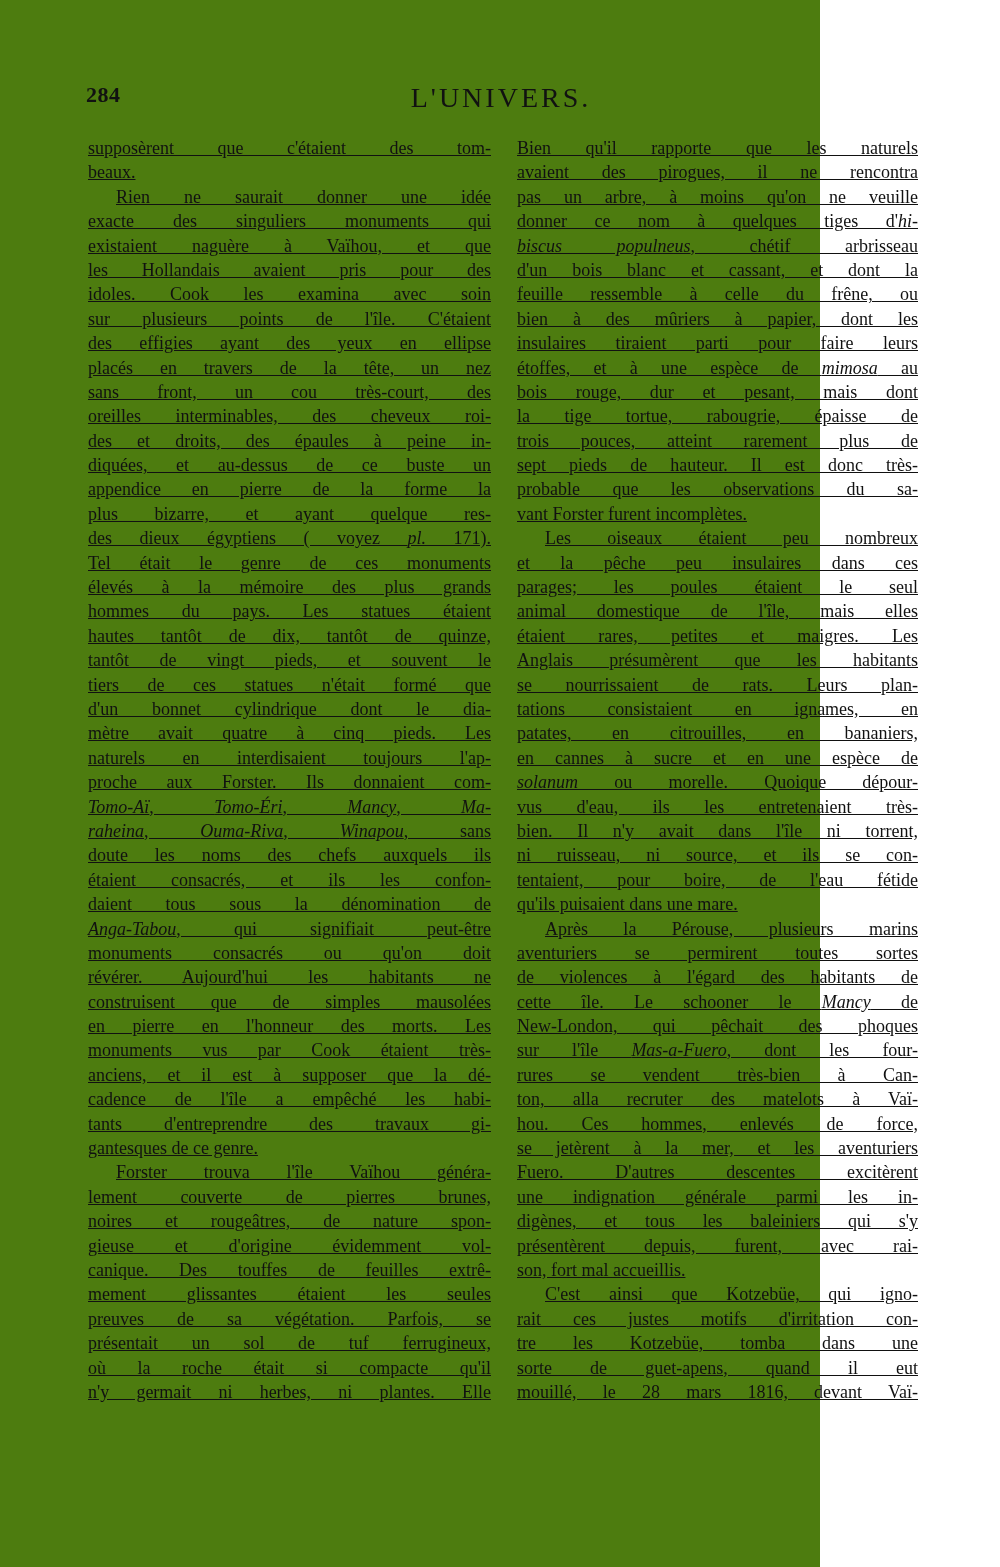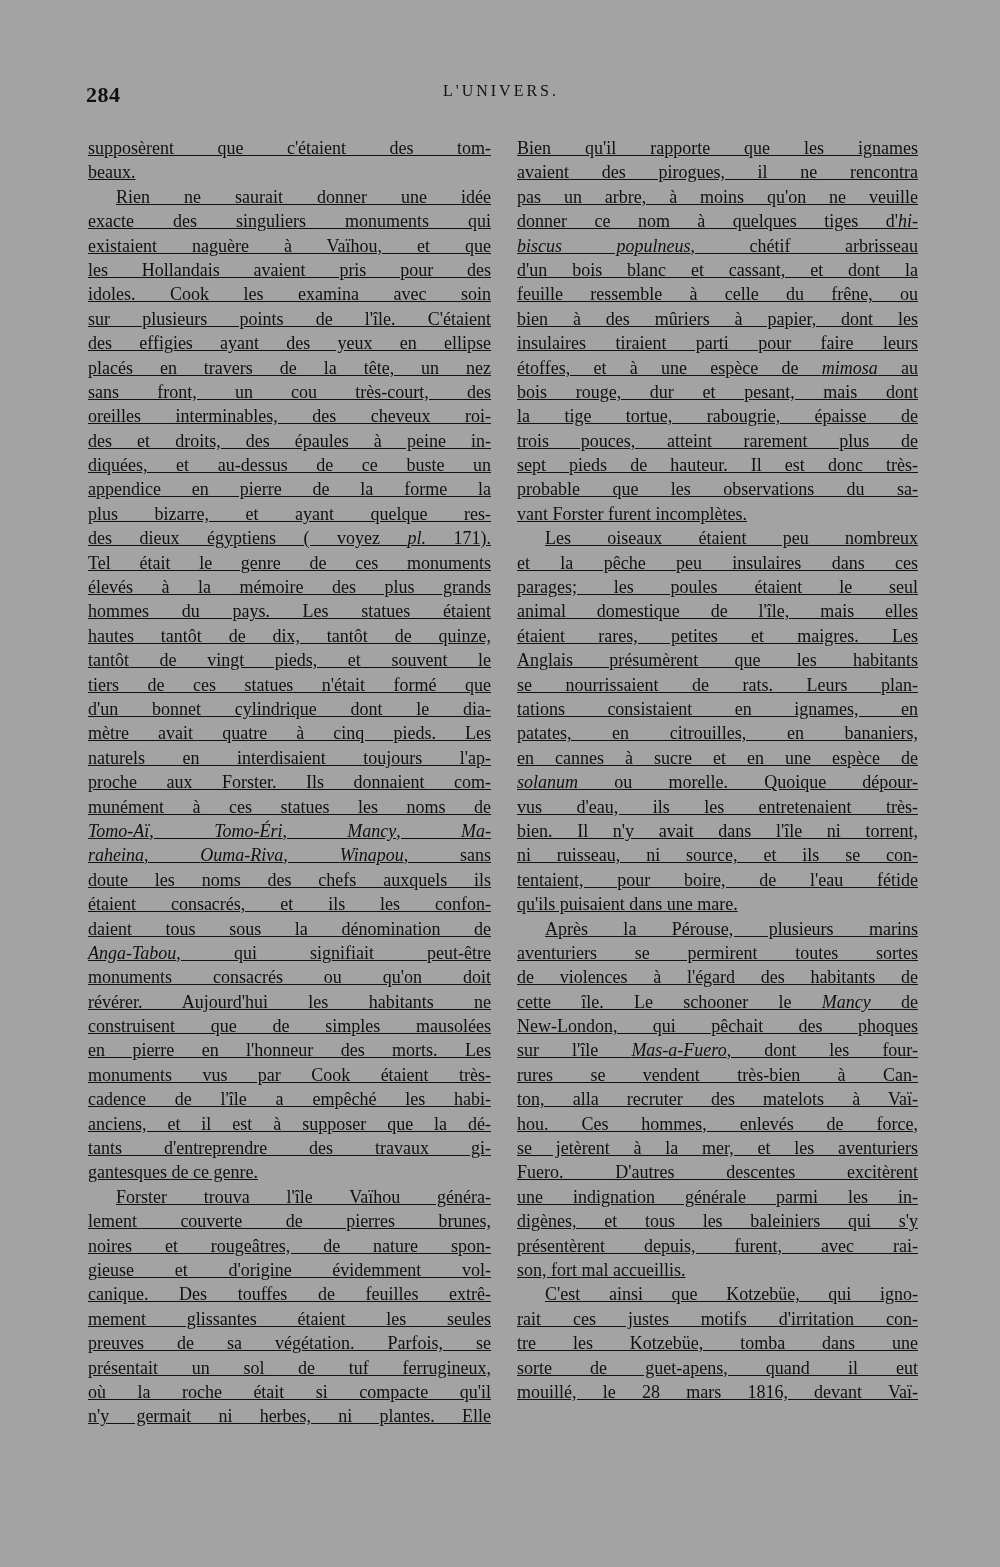--- a/index.html
+++ b/index.html
@@ -1,20 +1,20 @@
 <!DOCTYPE html>
 <html><head>
 <meta charset="utf-8">
 <style>
   html, body { margin: 0; padding: 0; background: #ffffff; }
   body { width: 1000px; height: 1567px; position: relative; overflow: hidden; }
-  .page { position: absolute; left: 0; top: 0; width: 1000px; height: 1567px; background: #a3a3a3; color: #111; font-family: "Liberation Serif", "DejaVu Serif", serif; }
+  .page { position: absolute; left: 0; top: 0; width: 820px; height: 1567px; background: #4d7c0f; color: #111; font-family: "Liberation Serif", "DejaVu Serif", serif; }
   .header { position: absolute; top: 82px; left: 86px; width: 830px; height: 30px; }
   .page-number { position: absolute; left: 0; top: 0; font-size: 22px; font-weight: bold; letter-spacing: 0.5px; }
-  .running-title { position: absolute; left: 0; right: 0; top: 0; text-align: center; font-size: 16px; letter-spacing: 3px; font-weight: normal; }
+  .running-title { position: absolute; left: 0; right: 0; top: 0; text-align: center; font-size: 28px; letter-spacing: 3px; font-weight: normal; }
   .col { position: absolute; top: 136px; font-size: 18px; line-height: 24.4px; text-align: justify; text-decoration: underline; }
   .col-left { left: 88px; width: 403px; }
   .col-right { left: 517px; width: 401px; }
   .line { display: block; white-space: nowrap; text-align: justify; text-align-last: justify; height: 24.4px; overflow: visible; }
   .line.last { text-align-last: left; }
   .indent { padding-left: 28px; }
   i { font-style: italic; }
 </style>
 </head>
 <body>
@@ -46,49 +46,48 @@
       <span class="line">Tel était le genre de ces monuments</span>
       <span class="line">élevés à la mémoire des plus grands</span>
       <span class="line">hommes du pays. Les statues étaient</span>
       <span class="line">hautes tantôt de dix, tantôt de quinze,</span>
       <span class="line">tantôt de vingt pieds, et souvent le</span>
       <span class="line">tiers de ces statues n'était formé que</span>
       <span class="line">d'un bonnet cylindrique dont le dia-</span>
       <span class="line">mètre avait quatre à cinq pieds. Les</span>
       <span class="line">naturels en interdisaient toujours l'ap-</span>
       <span class="line">proche aux Forster. Ils donnaient com-</span>
-      <span class="line">munément à ces statues les noms de</span>
       <span class="line"><i>Tomo-Aï</i>, <i>Tomo-Éri</i>, <i>Mancy</i>, <i>Ma-</i></span>
       <span class="line"><i>raheina</i>, <i>Ouma-Riva</i>, <i>Winapou</i>, sans</span>
       <span class="line">doute les noms des chefs auxquels ils</span>
       <span class="line">étaient consacrés, et ils les confon-</span>
       <span class="line">daient tous sous la dénomination de</span>
       <span class="line"><i>Anga-Tabou</i>, qui signifiait peut-être</span>
       <span class="line">monuments consacrés ou qu'on doit</span>
       <span class="line">révérer. Aujourd'hui les habitants ne</span>
       <span class="line">construisent que de simples mausolées</span>
       <span class="line">en pierre en l'honneur des morts. Les</span>
       <span class="line">monuments vus par Cook étaient très-</span>
+      <span class="line">anciens, et il est à supposer que la dé-</span>
       <span class="line">cadence de l'île a empêché les habi-</span>
-      <span class="line">anciens, et il est à supposer que la dé-</span>
       <span class="line">tants d'entreprendre des travaux gi-</span>
       <span class="line last">gantesques de ce genre.</span>
       <span class="line indent">Forster trouva l'île Vaïhou généra-</span>
       <span class="line">lement couverte de pierres brunes,</span>
       <span class="line">noires et rougeâtres, de nature spon-</span>
       <span class="line">gieuse et d'origine évidemment vol-</span>
       <span class="line">canique. Des touffes de feuilles extrê-</span>
       <span class="line">mement glissantes étaient les seules</span>
       <span class="line">preuves de sa végétation. Parfois, se</span>
       <span class="line">présentait un sol de tuf ferrugineux,</span>
       <span class="line">où la roche était si compacte qu'il</span>
       <span class="line">n'y germait ni herbes, ni plantes. Elle</span>
     </div>
   <div class="col col-right" id="col-right">
-      <span class="line">Bien qu'il rapporte que les ignames</span>
+      <span class="line">Bien qu'il rapporte que les naturels</span>
       <span class="line">avaient des pirogues, il ne rencontra</span>
       <span class="line">pas un arbre, à moins qu'on ne veuille</span>
       <span class="line">donner ce nom à quelques tiges d'<i>hi-</i></span>
       <span class="line"><i>biscus populneus</i>, chétif arbrisseau</span>
       <span class="line">d'un bois blanc et cassant, et dont la</span>
       <span class="line">feuille ressemble à celle du frêne, ou</span>
       <span class="line">bien à des mûriers à papier, dont les</span>
       <span class="line">insulaires tiraient parti pour faire leurs</span>
       <span class="line">étoffes, et à une espèce de <i>mimosa</i> au</span>
       <span class="line">bois rouge, dur et pesant, mais dont</span>

